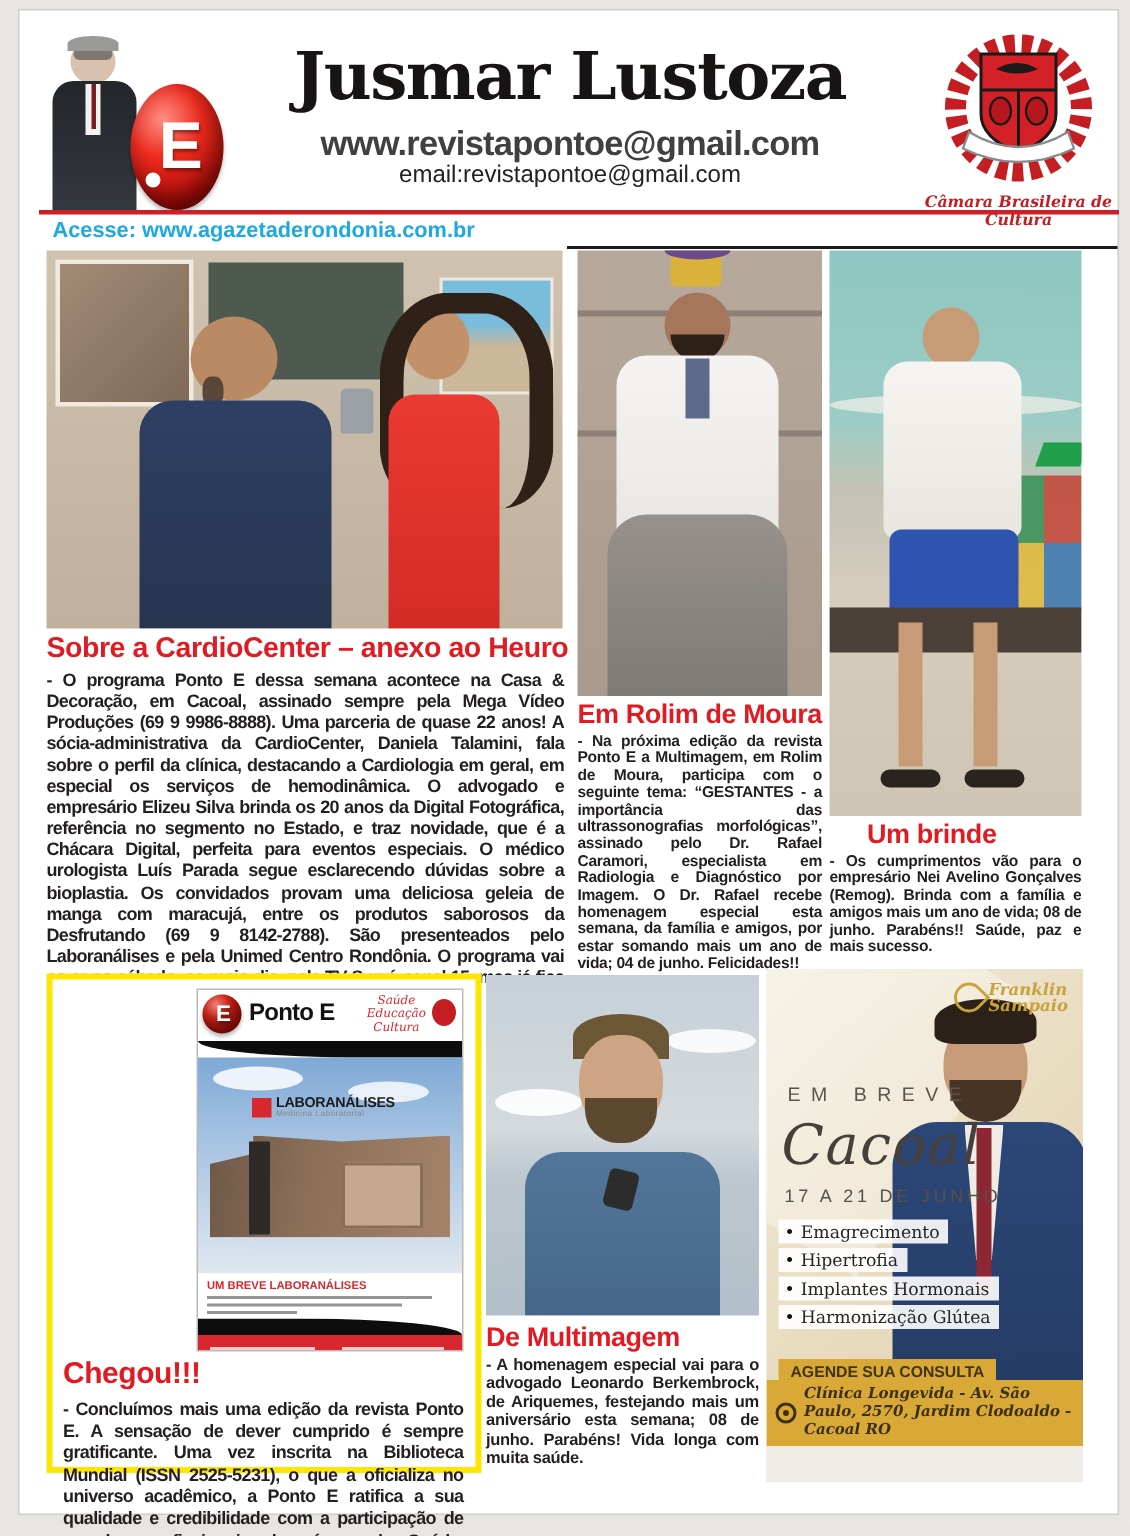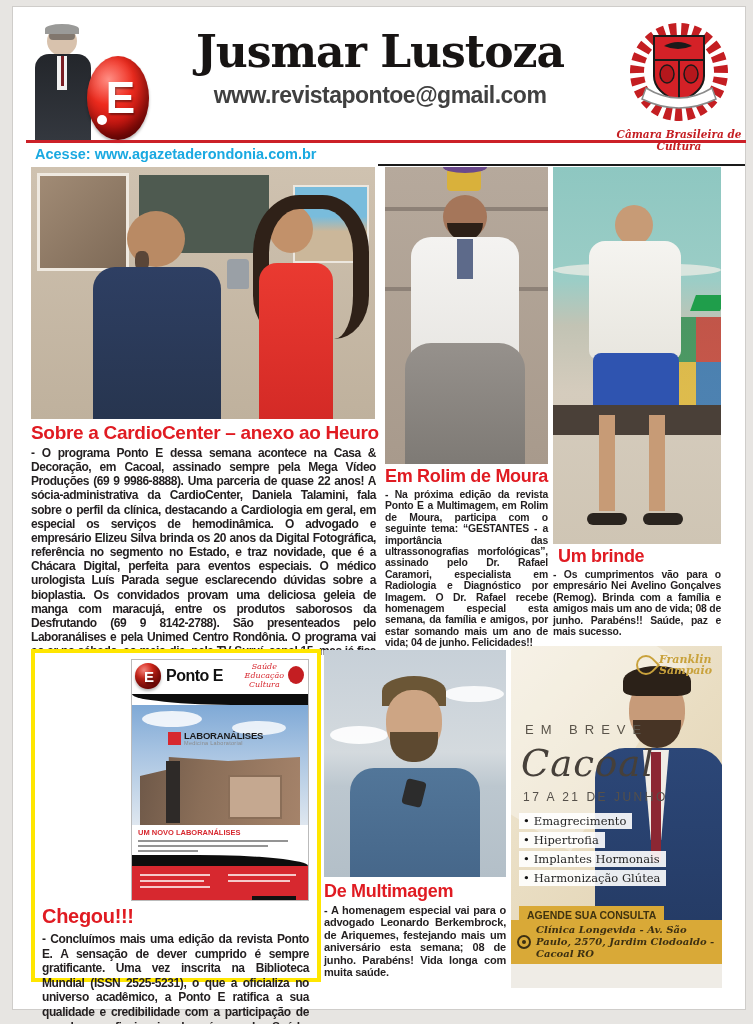--- a/index.html
+++ b/index.html
@@ -28,21 +28,21 @@
   .ph-couple{background:linear-gradient(180deg,#cfc2b0 0%,#c6b8a5 55%,#b4a astro 100%);background:linear-gradient(180deg,#cfc2b0,#bfb19d);}
   .ph-doctor{background:linear-gradient(180deg,#b6a99c,#a89a8c);}
   .ph-beach{background:linear-gradient(180deg,#8ec7c1 0%,#9bcdc6 30%,#c2c3b4 42%,#d5ccbd 60%,#cfc5b4 100%);}
   .ph-ariq{background:linear-gradient(180deg,#c7d0d8 0%,#d4dade 45%,#bcc7cf 60%,#b3bfc8 100%);}
   .shape{position:absolute;}
   
   .chegou-box{border:4px solid #ffe600;background:#fff;box-sizing:border-box;padding:4px 8px 4px 7px;}
   .cover{float:right;width:178px;height:242px;margin:2px 0 4px 5px;background:#fff;border:1px solid #bbb;box-sizing:border-box;position:relative;overflow:hidden;}
   .cover-head{position:relative;height:34px;background:#fff;}
   .cover-swoosh{height:11px;background:#0d0d0d;border-bottom-left-radius:110px 11px;}
-  .cover-sky{position:relative;height:120px;background:linear-gradient(180deg,#7fa9d6 0%,#a8c4e2 40%,#dfe7ef 100%);}
+  .cover-sky{position:relative;height:144px;background:linear-gradient(180deg,#7fa9d6 0%,#a8c4e2 40%,#dfe7ef 100%);}
   .cover-strip{position:relative;height:30px;background:#fff;}
   .cover-red{position:relative;height:46px;background:#d7282f;}
   .blurline{position:absolute;height:2px;background:rgba(255,255,255,.75);}
   .blurline-dark{position:absolute;height:2px;background:rgba(60,60,60,.55);}
   
   .ad{background:linear-gradient(135deg,#f2ebda 0%,#e9ddc2 45%,#dfcfae 100%);overflow:hidden;}
   .ad-brand{font-family:"DejaVu Serif",serif;font-style:italic;font-weight:bold;color:#c9a23c;font-size:11px;line-height:11px;text-align:left;}
   .ad-embreve{color:#5a544a;font-size:13px;letter-spacing:7px;font-weight:normal;}
   .ad-city{font-family:"DejaVu Serif",serif;font-style:italic;color:#46403a;font-size:37px;letter-spacing:1px;}
   .ad-dates{color:#55504a;font-size:12px;letter-spacing:2.5px;}
@@ -76,20 +76,21 @@
     <div class="shape" style="left:24px;top:32px;width:10px;height:34px;background:#f2f2f2;"></div>
     <div class="shape" style="left:28px;top:32px;width:3px;height:30px;background:#7a1e24;"></div>
   </div>
   <div class="abs e-ball" style="left:87px;top:56px;width:62px;height:84px;">
     <span class="glyph">E</span>
     <span class="dot"></span>
   </div>
 
   <div class="abs masthead-title" style="left:160px;top:26px;width:440px;text-align:center;font-size:44px;">Jusmar Lustoza</div>
   <div class="abs hdr-line" style="left:160px;top:82px;width:440px;text-align:center;font-size:23px;letter-spacing:-0.5px;">www.revistapontoe@gmail.com</div>
+  <div class="abs hdr-line" style="left:160px;top:108px;width:440px;text-align:center;font-size:16px;font-weight:normal;color:#222;">email:revistapontoe@gmail.com</div>
 
   <div class="abs" style="left:612px;top:22px;width:134px;height:118px;">
     <svg width="134" height="100" viewBox="0 0 134 100">
       <circle cx="67" cy="50" r="42" fill="none" stroke="#c41e22" stroke-width="14" stroke-dasharray="7 4.5" transform="rotate(100 67 50)"></circle>
       <path d="M42,14 h50 v40 q0,16 -25,26 q-25,-10 -25,-26 z" fill="#d42127" stroke="#1a1a1a" stroke-width="2"></path>
       <line x1="42" y1="38" x2="92" y2="38" stroke="#1a1a1a" stroke-width="2"></line>
       <line x1="67" y1="38" x2="67" y2="78" stroke="#1a1a1a" stroke-width="2"></line>
       <path d="M52,24 q14,-8 28,0 q-14,6 -28,0 z" fill="#1a1a1a"></path>
       <ellipse cx="55" cy="52" rx="7" ry="9" fill="#b5171c" stroke="#1a1a1a" stroke-width="1.5"></ellipse>
       <ellipse cx="79" cy="52" rx="7" ry="9" fill="#b5171c" stroke="#1a1a1a" stroke-width="1.5"></ellipse>
@@ -141,21 +142,21 @@
     <div class="shape" style="left:62px;top:38px;width:38px;height:40px;border-radius:50%;background:#c79b76;"></div>
     <div class="shape" style="left:36px;top:74px;width:92px;height:118px;border-radius:16px 16px 8px 8px;background:linear-gradient(180deg,#f5f4f0,#e8e6df);"></div>
     <div class="shape" style="left:40px;top:186px;width:86px;height:62px;border-radius:8px;background:#2f54b0;"></div>
     <div class="shape" style="left:0px;top:238px;width:168px;height:30px;background:#4a4038;"></div>
     <div class="shape" style="left:46px;top:248px;width:16px;height:96px;background:#c79b76;"></div>
     <div class="shape" style="left:96px;top:248px;width:16px;height:96px;background:#c79b76;"></div>
     <div class="shape" style="left:34px;top:346px;width:40px;height:12px;border-radius:6px;background:#2a241f;"></div>
     <div class="shape" style="left:90px;top:346px;width:40px;height:12px;border-radius:6px;background:#2a241f;"></div>
   </div>
 
-  <div class="abs red-title" style="left:558px;top:546px;font-size:18px;">Um brinde</div>
+  <div class="abs red-title" style="left:578px;top:546px;font-size:18px;">Um brinde</div>
   <div class="abs body-text" style="left:553px;top:569px;width:168px;font-size:10.4px;line-height:11.4px;letter-spacing:-0.2px;">- Os cumprimentos vão para o empresário Nei Avelino Gonçalves (Remog). Brinda com a família e amigos mais um ano de vida; 08 de junho. Parabéns!! Saúde, paz e mais sucesso.</div>
 
   <div class="abs chegou-box" style="left:31px;top:649px;width:290px;height:333px;">
 
     <div class="cover">
       <div class="cover-head">
         <div class="shape e-ball" style="left:3px;top:3px;width:26px;height:26px;">
           <span class="glyph" style="font-size:15px;">E</span>
         </div>
         <div class="shape" style="left:34px;top:7px;font-weight:bold;font-size:16px;color:#111;letter-spacing:-0.5px;">Ponto E</div>
@@ -175,21 +176,21 @@
           <div>
             <div class="lab-tx">LABORANÁLISES</div>
             <div class="lab-sub">Medicina Laboratorial</div>
           </div>
         </div>
         <div class="shape" style="left:8px;top:52px;width:160px;height:68px;background:linear-gradient(100deg,#6e5848 0%,#8a6e58 40%,#a5836a 100%);clip-path:polygon(0 28%,18% 18%,18% 0,55% 6%,100% 0,100% 100%,0 100%);"></div>
         <div class="shape" style="left:34px;top:56px;width:14px;height:62px;background:#2e2a28;"></div>
         <div class="shape" style="left:96px;top:70px;width:50px;height:40px;background:#c5a890;border:2px solid #8a6e58;"></div>
       </div>
       <div class="cover-strip">
-        <div class="shape" style="left:6px;top:3px;color:#d7282f;font-weight:bold;font-size:7.5px;">UM NOVO LABORANÁLISES</div>
+        <div class="shape" style="left:6px;top:3px;color:#d7282f;font-weight:bold;font-size:7.5px;">UM BREVE LABORANÁLISES</div>
         <div class="blurline-dark" style="left:6px;top:15px;width:150px;"></div>
         <div class="blurline-dark" style="left:6px;top:20px;width:130px;"></div>
         <div class="blurline-dark" style="left:6px;top:25px;width:60px;"></div>
       </div>
       <div class="cover-swoosh" style="border-bottom-left-radius:0;border-top-right-radius:110px 11px;background:#0d0d0d;"></div>
       <div class="cover-red">
         <div class="blurline" style="left:8px;top:8px;width:70px;"></div>
         <div class="blurline" style="left:8px;top:14px;width:64px;"></div>
         <div class="blurline" style="left:8px;top:20px;width:70px;"></div>
         <div class="blurline" style="left:96px;top:8px;width:68px;"></div>

